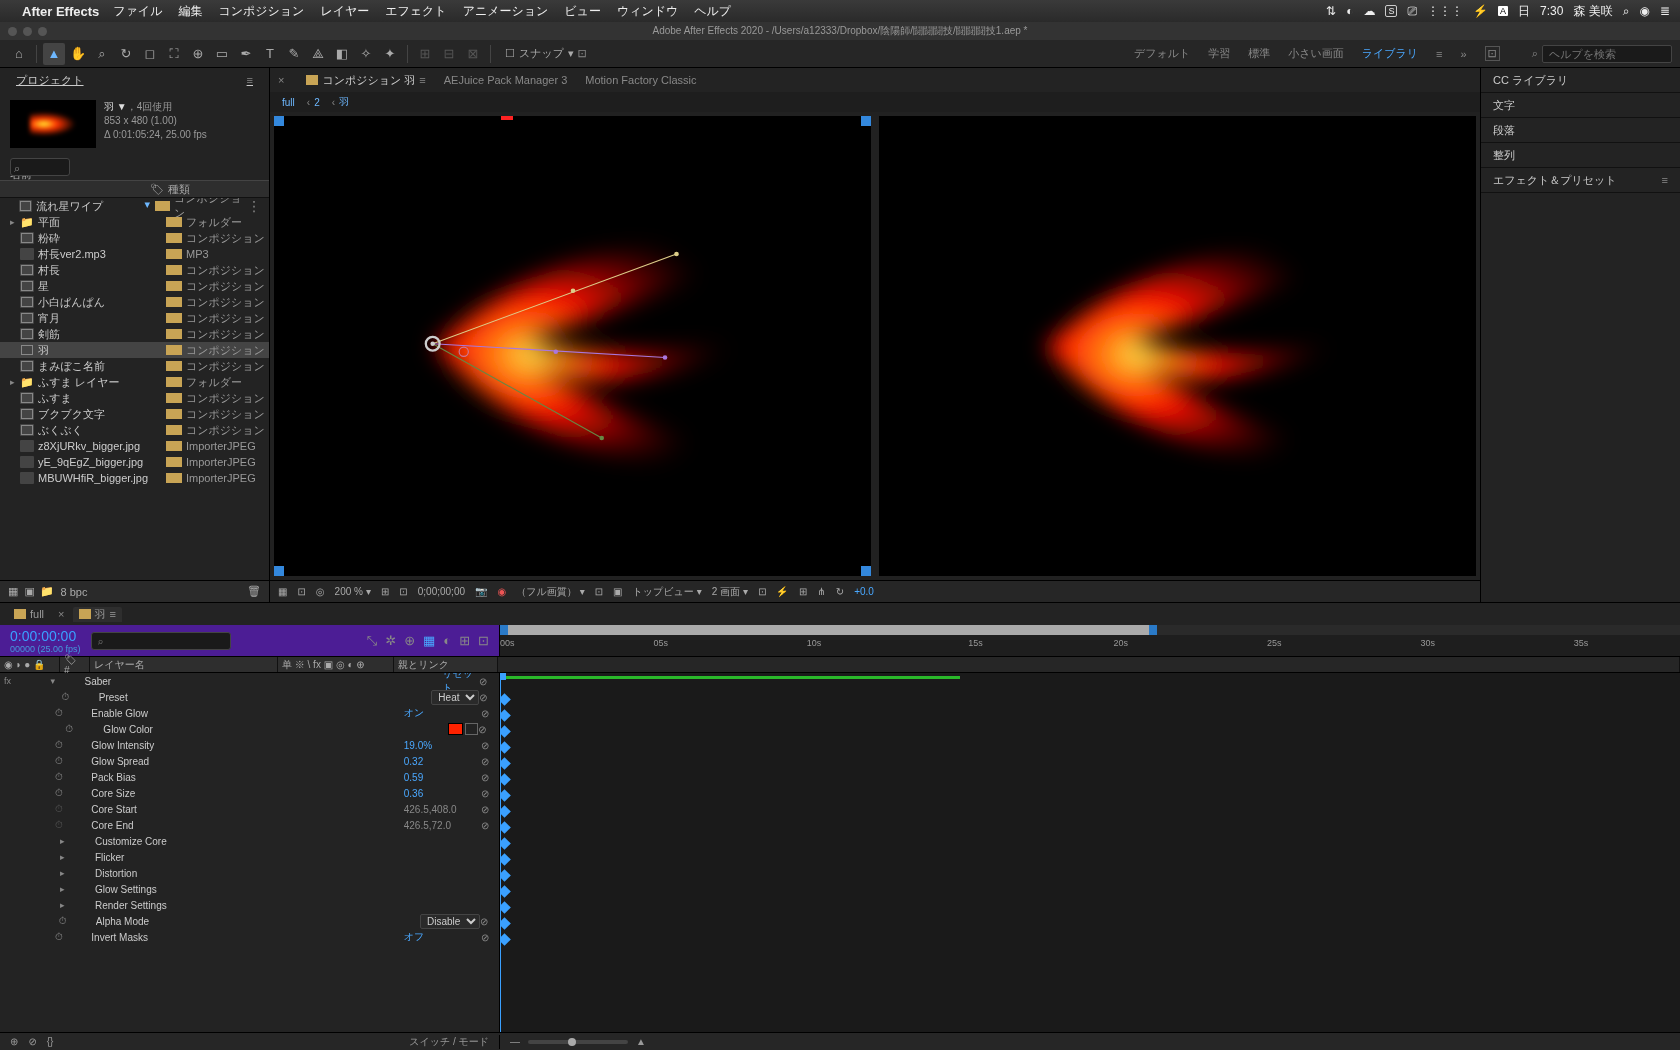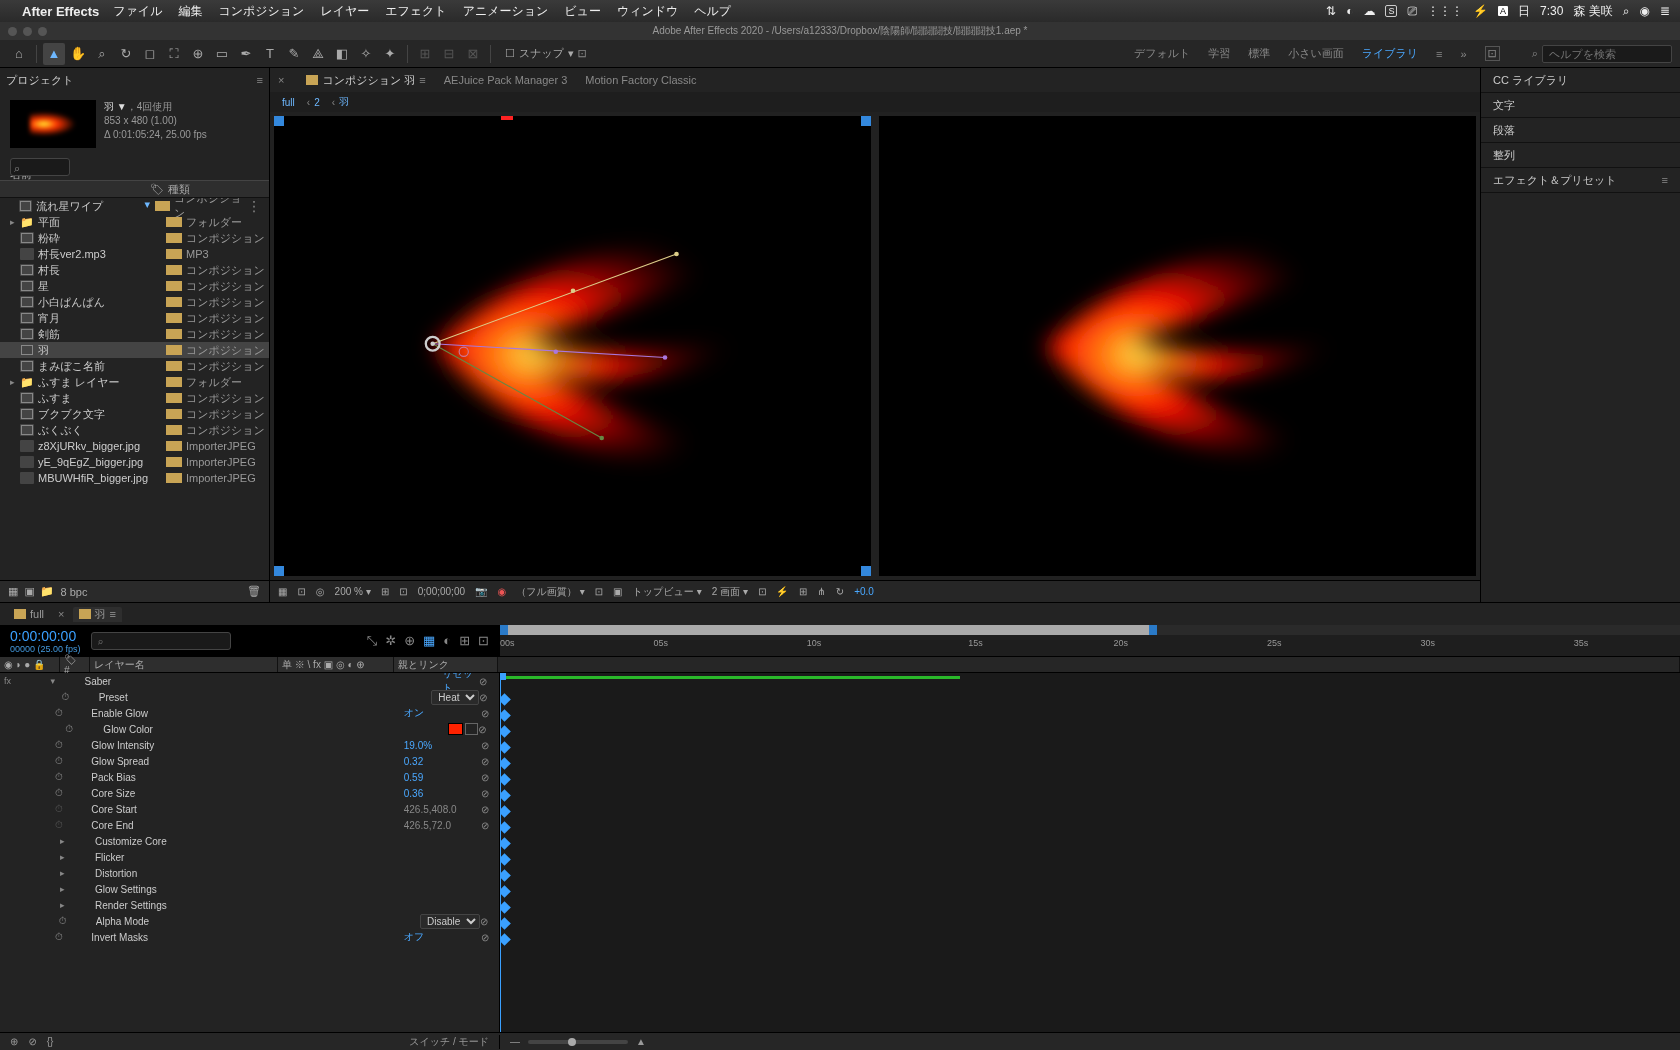--- a/index.html
+++ b/index.html
@@ -19,21 +19,21 @@
 .tool-icon.active { background: #444; color: #6eb8ff; }
 .tool-sep { width: 1px; height: 18px; background: #444; margin: 0 4px; }
 .toolbar .snap { display: flex; align-items: center; gap: 4px; color: #aaa; font-size: 11px; margin-left: 8px; }
 .toolbar .workspaces { margin-left: auto; display: flex; gap: 18px; color: #888; font-size: 11px; align-items: center; }
 .toolbar .workspaces .ws.active { color: #4aa8ff; }
 .toolbar .help-search { display: flex; align-items: center; gap: 4px; color: #888; margin-left: 14px; }
 .toolbar .help-search input { background: #1a1a1a; border: 1px solid #444; color: #888; padding: 2px 6px; width: 130px; border-radius: 2px; font-size: 11px; }
 
 .main { display: flex; height: 534px; }
 .left-col { width: 270px; background: #232323; border-right: 1px solid #000; display: flex; flex-direction: column; }
-.panel-header { height: 24px; background: #232323; display: flex; align-items: center; padding: 0 6px; color: #ccc; font-size: 11px; }
+.panel-header { height: 24px; background: #232323; display: flex; align-items: center; padding: 0 16px; color: #ccc; font-size: 11px; text-decoration: underline; }
 .panel-header .menu-icon { margin-left: auto; color: #888; }
 .project-info { padding: 8px 10px; display: flex; gap: 8px; height: 62px; }
 .thumb { width: 86px; height: 48px; background: #000; display: flex; align-items: center; justify-content: center; position: relative; }
 .thumb .glow { width: 46px; height: 24px; background: radial-gradient(ellipse at 30% 50%, #ff3, #f30 30%, rgba(255,0,0,0) 70%); filter: blur(2px); }
 .proj-details { color: #999; font-size: 10px; line-height: 14px; }
 .proj-details .name { color: #ddd; }
 .proj-search { padding: 4px 10px; }
 .proj-search input { width: 60px; background: #1a1a1a; border: 1px solid #444; color: #888; padding: 2px 14px 2px 18px; border-radius: 3px; font-size: 11px; }
 .proj-cols { display: flex; height: 18px; background: #2e2e2e; border-top: 1px solid #444; border-bottom: 1px solid #111; padding: 0 10px; align-items: center; color: #aaa; }
 .proj-cols .c1 { width: 140px; display: flex; gap: 16px; flex-direction: column; }
@@ -86,21 +86,21 @@
 .rpanel .hdr { height: 24px; display: flex; align-items: center; padding: 0 12px; color: #ccc; font-size: 11px; }
 .rpanel .hdr .menu-icon { margin-left: auto; color: #888; }
 
 .timeline { height: 448px; background: #1e1e1e; border-top: 1px solid #000; display: flex; flex-direction: column; }
 .tl-tabs { height: 22px; background: #232323; display: flex; align-items: center; padding: 0 8px; gap: 8px; }
 .tl-tabs .tab { color: #999; font-size: 11px; display: flex; align-items: center; gap: 4px; padding: 0 6px; cursor: pointer; }
 .tl-tabs .tab.active { background: #2e2e2e; border-radius: 2px 2px 0 0; }
 .tl-tabs .tab-icon { width: 12px; height: 10px; background: #c8a455; }
 .tl-tabs .x { color: #888; }
 .tl-header { height: 32px; display: flex; border-bottom: 1px solid #000; }
-.tl-left { width: 500px; background: #000000; display: flex; align-items: center; padding: 0 10px; gap: 10px; border-right: 1px solid #000; }
+.tl-left { width: 500px; background: #4c1d95; display: flex; align-items: center; padding: 0 10px; gap: 10px; border-right: 1px solid #000; }
 .tl-time { color: #3aa0ff; font-size: 14px; font-family: monospace; }
 .tl-time .sub { color: #4499dd; font-size: 9px; display: block; }
 .tl-search input { background: #1a1a1a; border: 1px solid #444; color: #888; padding: 2px 6px; width: 140px; border-radius: 3px; font-size: 11px; }
 .tl-icons { margin-left: auto; display: flex; gap: 8px; color: #888; font-size: 13px; }
 .tl-icons span { cursor: pointer; }
 .tl-ruler-wrap { flex: 1; background: #1e1e1e; position: relative; }
 .tl-ruler-top { height: 10px; background: #2a2a2a; position: relative; }
 .tl-ruler-top .wa-start { position: absolute; left: 0; top: 0; width: 8px; height: 10px; background: #2a7ac8; }
 .tl-ruler-top .wa-end { position: absolute; left: 55%; top: 0; width: 8px; height: 10px; background: #2a7ac8; }
 .tl-ruler-top .wa { position: absolute; left: 0; width: 55%; height: 10px; background: #aaa; }

